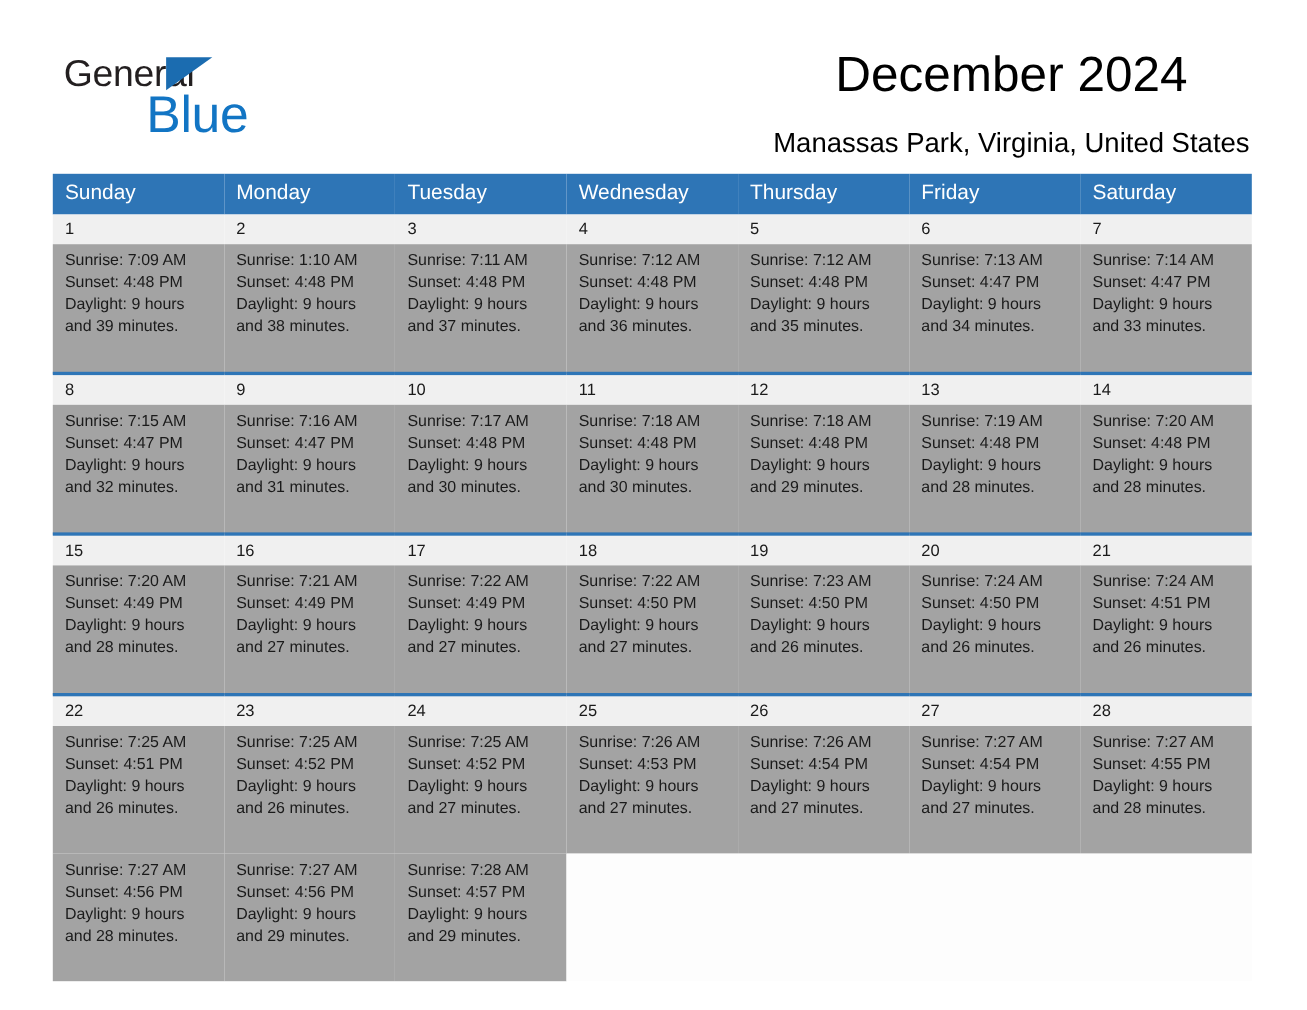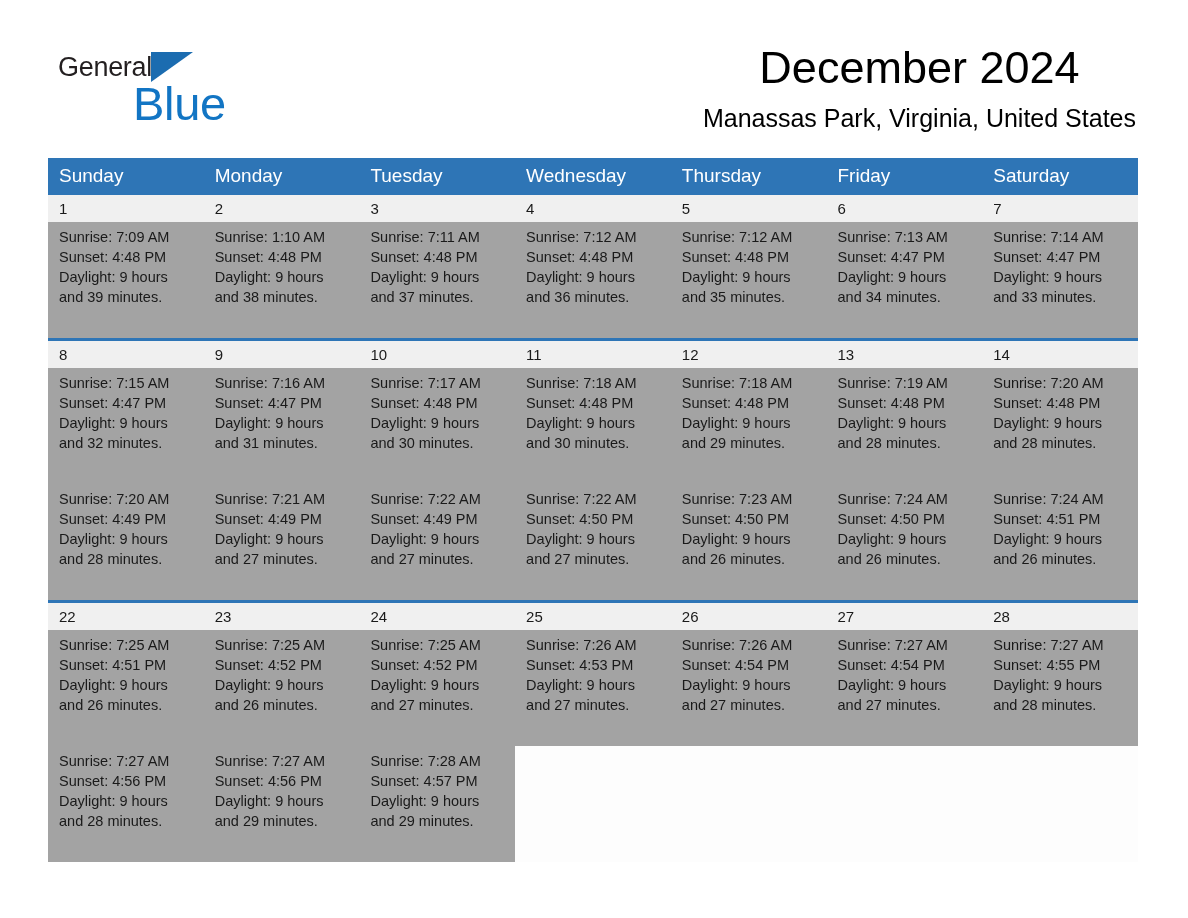--- a/index.html
+++ b/index.html
@@ -29,21 +29,21 @@
   }
   .logo {
     position: absolute;
     left: 58px;
     top: 50px;
     width: 190px;
     height: 62px;
   }
   .logo-line1 {
     position: relative;
-    font-size: 27px;
+    font-size: 34px;
     line-height: 35px;
     letter-spacing: -0.3px;
     color: #231f20;
     white-space: nowrap;
   }
   .logo-tri {
     position: absolute;
     left: 93px;
     top: 2px;
     width: 0;
@@ -70,21 +70,21 @@
     font-size: 45px;
     line-height: 52px;
     font-weight: normal;
     color: #000;
     margin: 0;
     white-space: nowrap;
   }
   .cal-subtitle {
     font-size: 25px;
     line-height: 30px;
-    margin: 9px 0 0 0;
+    margin: 21px 0 0 0;
     font-weight: normal;
     color: #000;
     white-space: nowrap;
   }
 
   
   .calendar {
     position: absolute;
     left: 48px;
     top: 158px;
@@ -280,20 +280,29 @@
           <div class="info-line">and 28 minutes.</div>
         </td>
         <td>
           <div class="info-line">Sunrise: 7:20 AM</div>
           <div class="info-line">Sunset: 4:48 PM</div>
           <div class="info-line">Daylight: 9 hours</div>
           <div class="info-line">and 28 minutes.</div>
         </td>
       </tr>
 
+      <tr class="daynum-row">
+        <td>15</td>
+        <td>16</td>
+        <td>17</td>
+        <td>18</td>
+        <td>19</td>
+        <td>20</td>
+        <td>21</td>
+      </tr>
       <tr class="info-row">
         <td>
           <div class="info-line">Sunrise: 7:20 AM</div>
           <div class="info-line">Sunset: 4:49 PM</div>
           <div class="info-line">Daylight: 9 hours</div>
           <div class="info-line">and 28 minutes.</div>
         </td>
         <td>
           <div class="info-line">Sunrise: 7:21 AM</div>
           <div class="info-line">Sunset: 4:49 PM</div>

